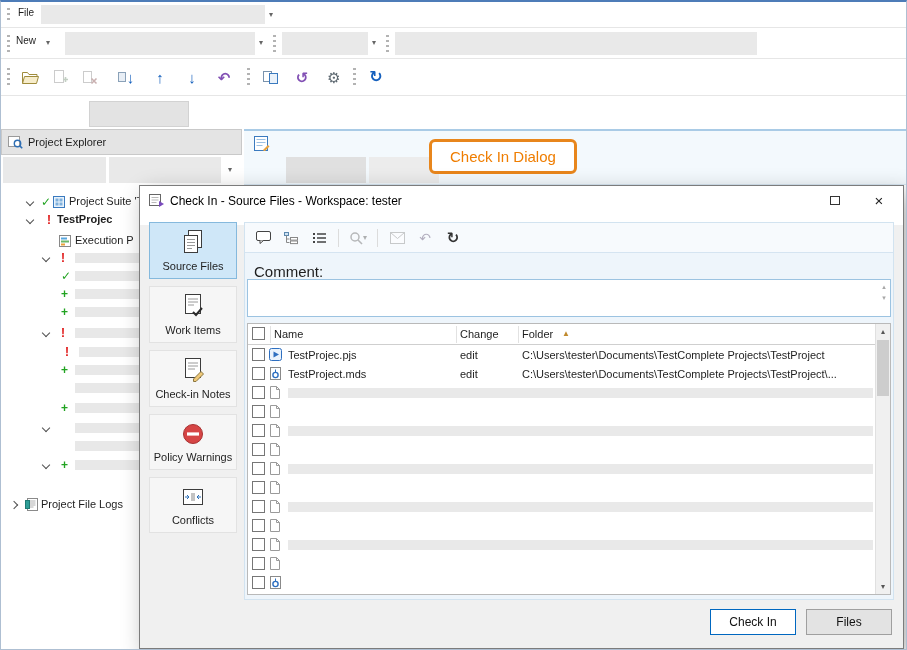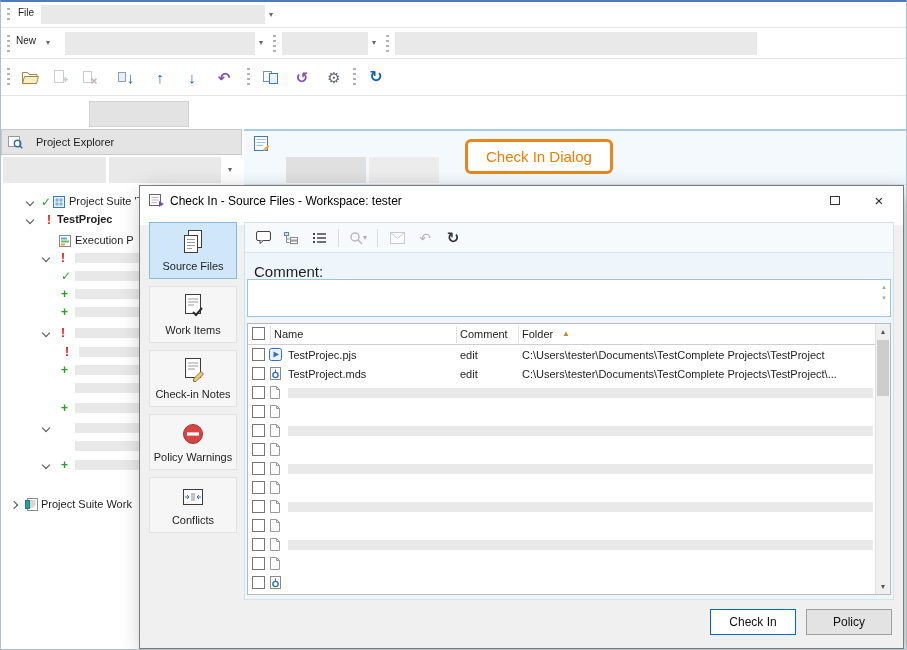--- a/index.html
+++ b/index.html
@@ -22,24 +22,24 @@
   .chev{position:absolute;width:6px;height:6px;border-right:1.5px solid #505050;border-bottom:1.5px solid #505050}
   .chev.down{transform:rotate(45deg)}
   .chev.right{transform:rotate(-45deg)}
   .sym{position:absolute;top:1px;font-size:12px;font-weight:bold;line-height:16px}
   .sym.red{color:#e01616}
   .sym.green{color:#21a321}
   .bar{position:absolute;top:4px;height:10px;background:#e8e8e8}
   .tlabel{position:absolute;top:2px;white-space:nowrap}
   .ticon{position:absolute;top:3px;line-height:0}
   
-  #pe-header{position:absolute;left:0;top:127px;width:241px;height:26px;background:#e4e4e4;border:1px solid #c9c9c9;display:flex;align-items:center;padding-left:6px;gap:13px;font-size:11px;color:#1e1e1e}
+  #pe-header{position:absolute;left:0;top:127px;width:241px;height:26px;background:#e4e4e4;border:1px solid #c9c9c9;display:flex;align-items:center;padding-left:6px;gap:5px;font-size:11px;color:#1e1e1e}
   #rightpane{position:absolute;left:243px;top:127px;width:664px;height:56px;background:#f3f9fd;border-top:2px solid #a9cbe6;border-bottom:1px solid #d9e8f4}
   
-  #callout{position:absolute;left:464px;top:137px;padding:6px 18px;background:#fff;border:3px solid #e8861c;border-radius:6px;color:#ef7d00;font-size:15px;z-index:5;white-space:nowrap}
+  #callout{position:absolute;left:428px;top:137px;padding:6px 18px;background:#fff;border:3px solid #e8861c;border-radius:6px;color:#ef7d00;font-size:15px;z-index:5;white-space:nowrap}
   
   #dialog{position:absolute;left:138px;top:183px;width:765px;height:464px;background:#f0f0f0;border:1px solid #7c7c7c;box-shadow:6px 8px 22px rgba(0,0,0,.32);z-index:10}
   .titlebar{position:absolute;left:0;top:0;right:0;height:39px;background:#fff}
   .title-text{position:absolute;left:30px;top:8px;font-size:12px;color:#000;white-space:nowrap}
   .winbtn{position:absolute;top:0;width:44px;height:28px;display:flex;align-items:center;justify-content:center;color:#222;cursor:pointer;background:#fff;border:none}
   .maxbox{display:inline-block;width:10px;height:9px;border:1px solid #333}
   .sidebar{position:absolute;left:6px;top:36px;width:94px;height:378px}
   .stab{width:88px;margin:0 3px 7px;padding:7px 2px 5px;text-align:center;font-size:11px;color:#1e1e1e;background:#f6f6f6;border:1px solid #e2e2e2;cursor:pointer}
   .stab.sel{background:#cfe7f8;border:1px solid #85b9dd}
   .stab .slabel{display:block;margin-top:3px;line-height:13px}
@@ -251,21 +251,21 @@
       <span class="sym green" style="left:60px">+</span>
       <span class="bar" style="left:74px;width:120px"></span>
     </div>
     <div class="trow" style="top:311px">
       <span class="chev right" style="left:10px;top:6px"></span>
       <span class="ticon" style="left:24px;top:2px"><svg width="13" height="13">
             <rect x="2.5" y="0.5" width="10" height="12" fill="#fff" stroke="#8a8a8a"></rect>
             <path d="M4.5 3h6M4.5 5h6M4.5 7h6M4.5 9h4" stroke="#b0b0b0"></path>
             <rect x="0.5" y="2.5" width="4" height="8" fill="#2e9e97" stroke="#1f7a74"></rect>
           </svg></span>
-      <span class="tlabel" style="left:40px">Project Suite Work</span>
+      <span class="tlabel" style="left:40px">Project File Logs</span>
     </div>
   </div>
 
   <div id="dialog">
     <div class="titlebar">
       <span style="position:absolute;left:9px;top:7px;line-height:0">
         <svg width="16" height="15">
             <rect x="0.5" y="1.5" width="11" height="11" fill="#fff" stroke="#666"></rect>
             <path d="M2.5 4.5h7M2.5 7h7M2.5 9.5h5" stroke="#b9b9b9"></path>
             <path d="M10 8l5 3-5 3z" fill="#7a4bbd"></path>
@@ -374,21 +374,21 @@
         <div>▴</div>
         <div>▾</div>
       </div>
 
       <div class="list">
         <div class="lhead">
           <span class="cb"></span>
           <span class="hsep" style="left:22px"></span>
           <span class="hlabel" style="left:26px">Name</span>
           <span class="hsep" style="left:208px"></span>
-          <span class="hlabel" style="left:212px">Comment</span>
+          <span class="hlabel" style="left:212px">Change</span>
           <span class="hsep" style="left:270px"></span>
           <span class="hlabel" style="left:274px">Folder</span>
           <span class="sort" style="left:314px">▲</span>
         </div>
 
         <div class="lrow" style="top:21px">
           <span class="cb"></span>
           <span class="ficon"><svg width="13" height="13">
                 <rect x="0.5" y="0.5" width="12" height="12" rx="2" fill="#eaf3fc" stroke="#2e6fc0"></rect>
                 <path d="M4.5 3.5l5.5 3-5.5 3z" fill="#2e6fc0"></path>
@@ -495,16 +495,16 @@
 
         <div class="vscroll">
           <span class="sarrow" style="top:0">▴</span>
           <span class="sthumb"></span>
           <span class="sarrow" style="bottom:0">▾</span>
         </div>
       </div>
     </div>
 
     <button class="btn primary">Check In</button>
-    <button class="btn normal">Policy</button>
+    <button class="btn normal">Files</button>
   </div>
 
 </div>
 
 </body></html>

